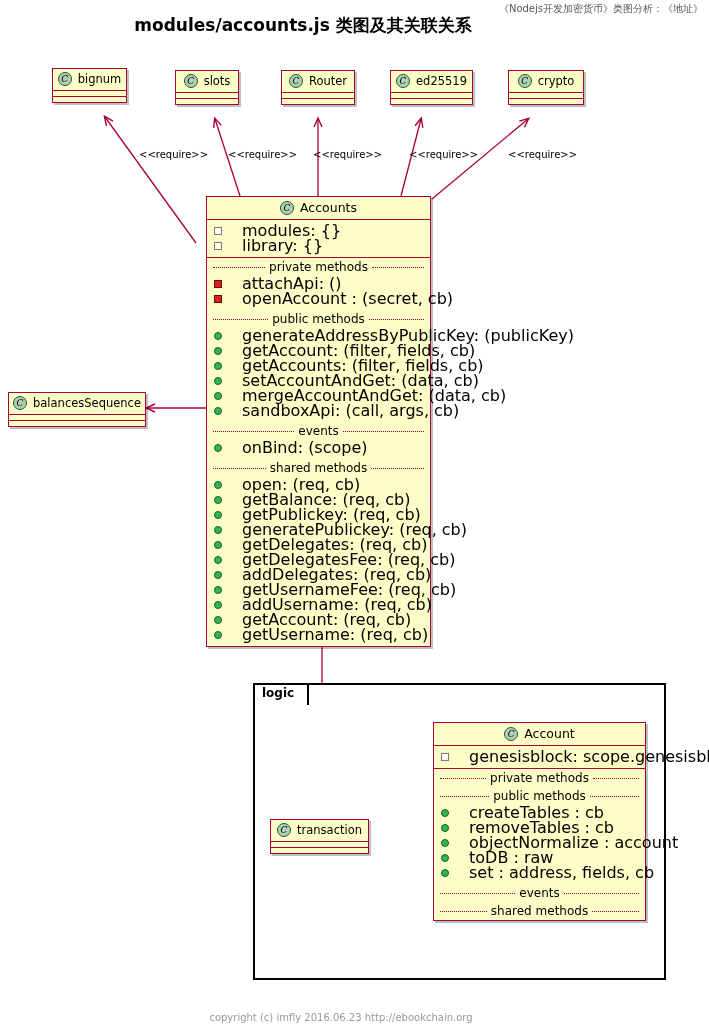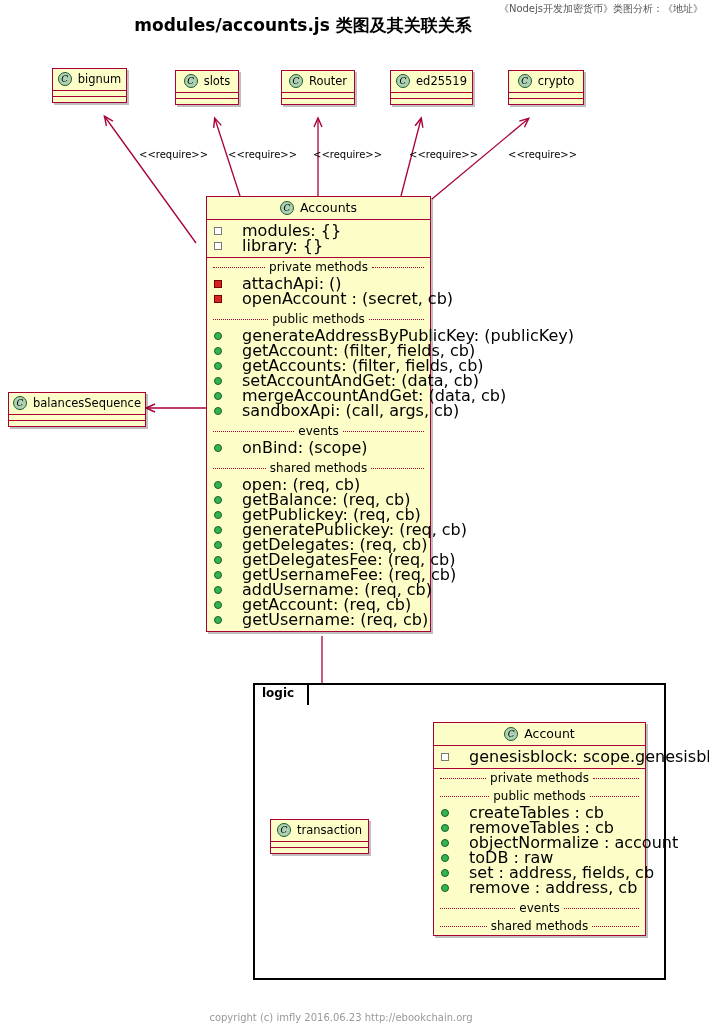--- a/index.html
+++ b/index.html
@@ -354,20 +354,24 @@
     <div class="row">
       <span class="bullet ci-pub"></span>
       <span>getDelegates: (req, cb)</span>
     </div>
     <div class="row">
       <span class="bullet ci-pub"></span>
       <span>getDelegatesFee: (req, cb)</span>
     </div>
     <div class="row">
       <span class="bullet ci-pub"></span>
+      <span>addDelegates: (req, cb)</span>
+    </div>
+    <div class="row">
+      <span class="bullet ci-pub"></span>
       <span>getUsernameFee: (req, cb)</span>
     </div>
     <div class="row">
       <span class="bullet ci-pub"></span>
       <span>addUsername: (req, cb)</span>
     </div>
     <div class="row">
       <span class="bullet ci-pub"></span>
       <span>getAccount: (req, cb)</span>
     </div>
@@ -423,22 +427,18 @@
       <span>objectNormalize : account</span>
     </div>
     <div class="row">
       <span class="bullet ci-pub"></span>
       <span>toDB : raw</span>
     </div>
     <div class="row">
       <span class="bullet ci-pub"></span>
       <span>set : address, fields, cb</span>
     </div>
-    <div class="row">
-      <span class="bullet ci-pub"></span>
-      <span>remove : address, cb</span>
-    </div>
   </div>
   <div class="divider">events</div>
   <div class="divider">shared methods</div>
 </div>
 
 <div class="abs" id="footer-note">copyright (c) imfly 2016.06.23 http://ebookchain.org</div>
 
 </body></html>

